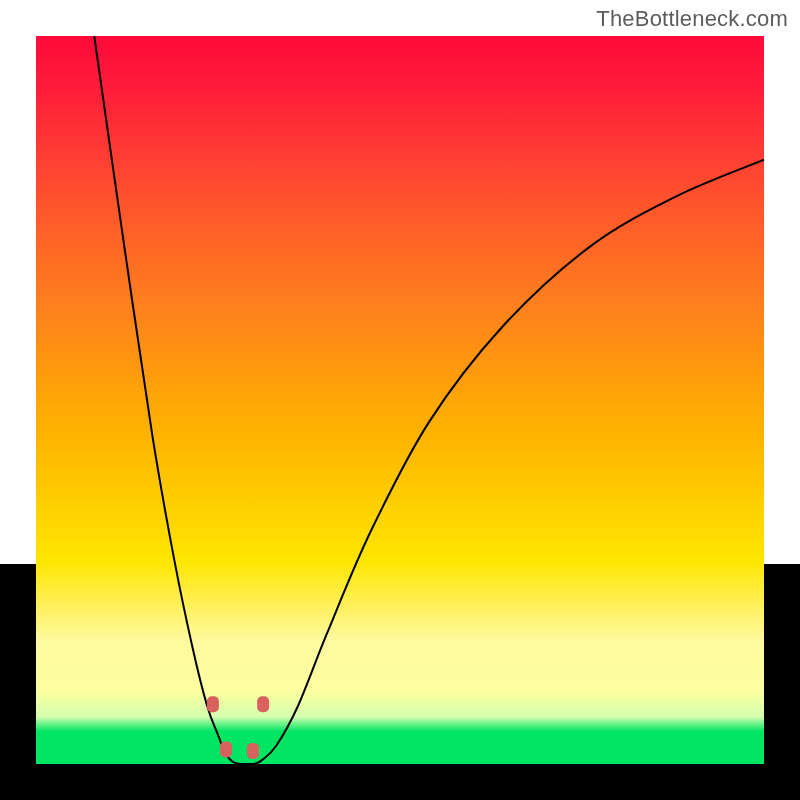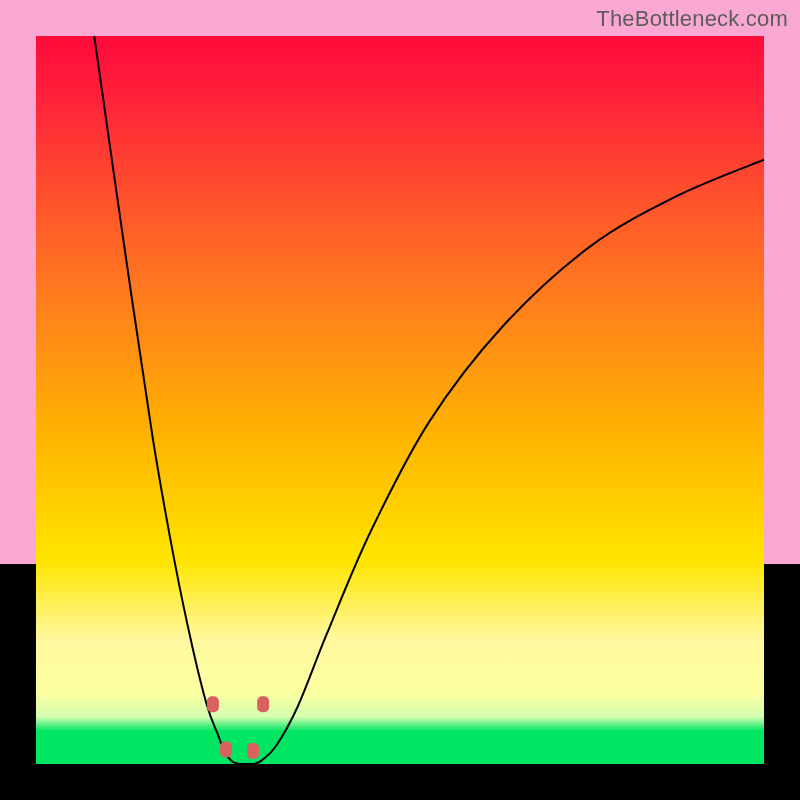--- a/index.html
+++ b/index.html
@@ -10,21 +10,21 @@
     background: #000;
     overflow: hidden;
     font-family: Arial, Helvetica, sans-serif;
   }
   .frame {
     position: absolute;
     left: 0;
     top: 0;
     width: 800px;
     height: 564px;
-    background: #f9a8d4;
+    background: #ffffff;
   }
   .plot {
     position: absolute;
     left: 36px;
     top: 36px;
     width: 728px;
     height: 728px;
     
     background: linear-gradient(
       to bottom,

